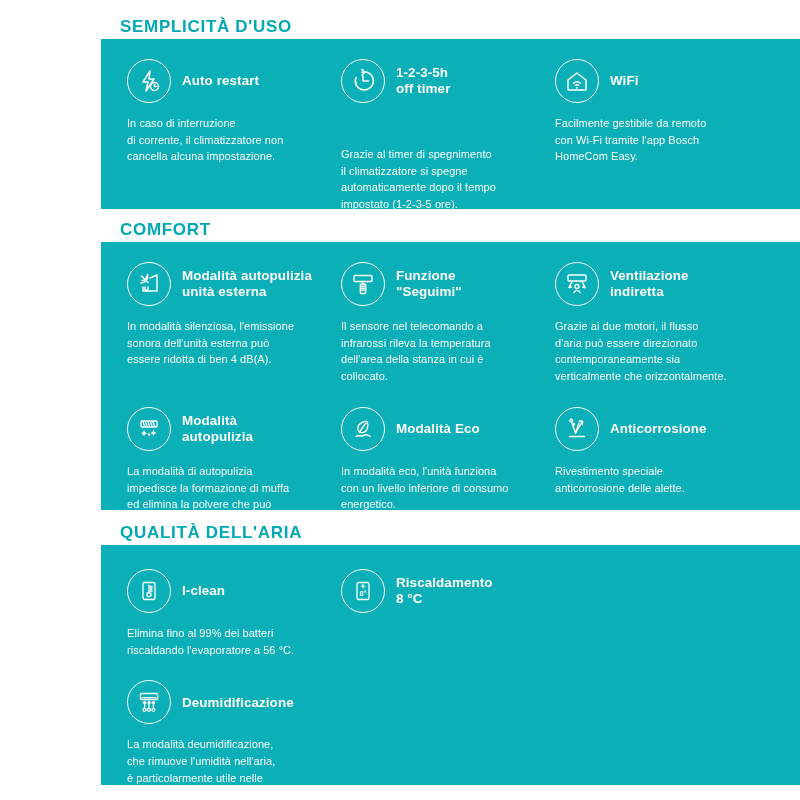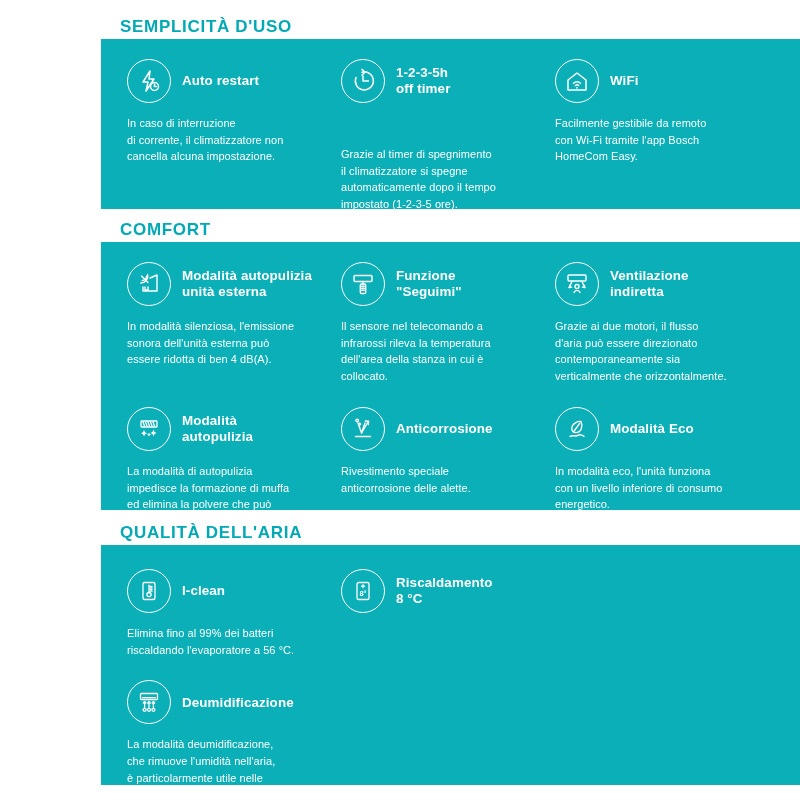--- a/index.html
+++ b/index.html
@@ -231,52 +231,52 @@
           </span>
           <span class="feat-title" style="white-space: pre-line;">Modalità
 autopulizia</span>
         </div>
         <div class="feat-body" style="white-space: pre-line;">La modalità di autopulizia
 impedisce la formazione di muffa
 ed elimina la polvere che può
 crearsi nell'unità esterna.</div>
       </div>
 
+      <div class="cell c3">
+        <div class="feat-head">
+          <span class="icon-circle">
+            <svg width="28" height="28" viewBox="0 0 28 28" fill="none" stroke="#fff" stroke-width="1.4" stroke-linecap="round" stroke-linejoin="round">
+              <path d="M18 6.5 C20 11 18.5 17 13.5 17.6 C9.5 18 8 14.5 9.2 11.3 C10.4 8.1 14.5 6 18 6.5 Z"></path>
+              <path d="M16.8 8.2 L10.8 16.5"></path>
+              <path d="M7 21.6 C9.5 19.2 12.2 22.2 14.8 20.4 C17 18.9 19 20 21 21.3"></path>
+            </svg>
+          </span>
+          <span class="feat-title">Modalità Eco</span>
+        </div>
+        <div class="feat-body" style="white-space: pre-line;">In modalità eco, l'unità funziona
+con un livello inferiore di consumo
+energetico.</div>
+      </div>
+
       <div class="cell c2">
         <div class="feat-head">
           <span class="icon-circle">
             <svg width="28" height="28" viewBox="0 0 28 28" fill="none" stroke="#fff" stroke-width="1.4" stroke-linecap="round" stroke-linejoin="round">
               <path d="M9 8 L12.5 18 L16 8"></path>
               <path d="M12.5 18 L19 7"></path>
               <path d="M16.3 6 L19.6 6.3 L19.3 9.6"></path>
               <circle cx="8.2" cy="5.6" r="1.3"></circle>
               <circle cx="10.6" cy="9.1" r="1"></circle>
               <path d="M6.5 21.5 H21.5"></path>
             </svg>
           </span>
           <span class="feat-title">Anticorrosione</span>
         </div>
         <div class="feat-body" style="white-space: pre-line;">Rivestimento speciale
 anticorrosione delle alette.</div>
-      </div>
-
-      <div class="cell c3">
-        <div class="feat-head">
-          <span class="icon-circle">
-            <svg width="28" height="28" viewBox="0 0 28 28" fill="none" stroke="#fff" stroke-width="1.4" stroke-linecap="round" stroke-linejoin="round">
-              <path d="M18 6.5 C20 11 18.5 17 13.5 17.6 C9.5 18 8 14.5 9.2 11.3 C10.4 8.1 14.5 6 18 6.5 Z"></path>
-              <path d="M16.8 8.2 L10.8 16.5"></path>
-              <path d="M7 21.6 C9.5 19.2 12.2 22.2 14.8 20.4 C17 18.9 19 20 21 21.3"></path>
-            </svg>
-          </span>
-          <span class="feat-title">Modalità Eco</span>
-        </div>
-        <div class="feat-body" style="white-space: pre-line;">In modalità eco, l'unità funziona
-con un livello inferiore di consumo
-energetico.</div>
       </div>
     </div>
 
   </div>
 
   <div class="section-head" style="top:519px;">
     <span class="title">QUALITÀ DELL'ARIA</span>
   </div>
   <div class="panel" style="top:545px;height:240px;">
 

